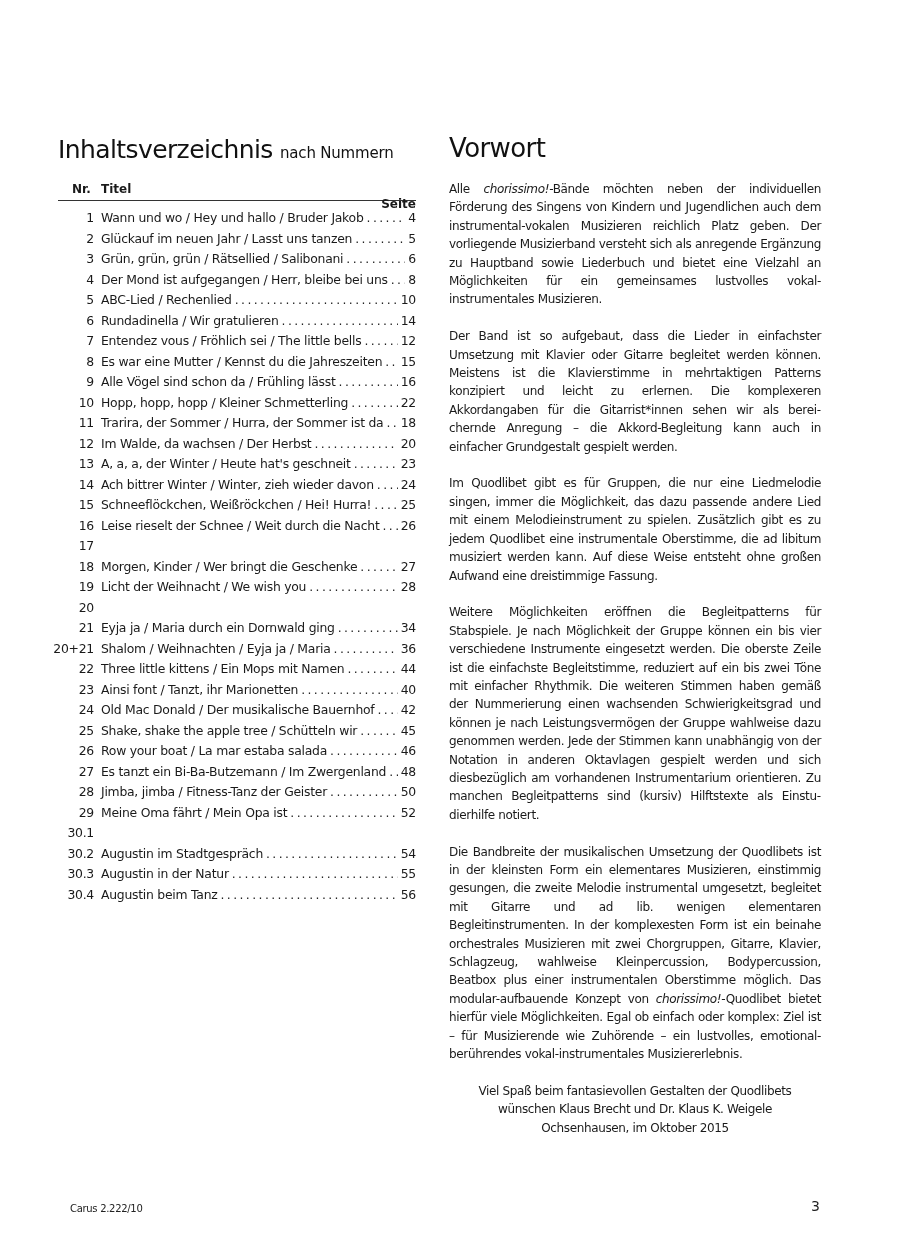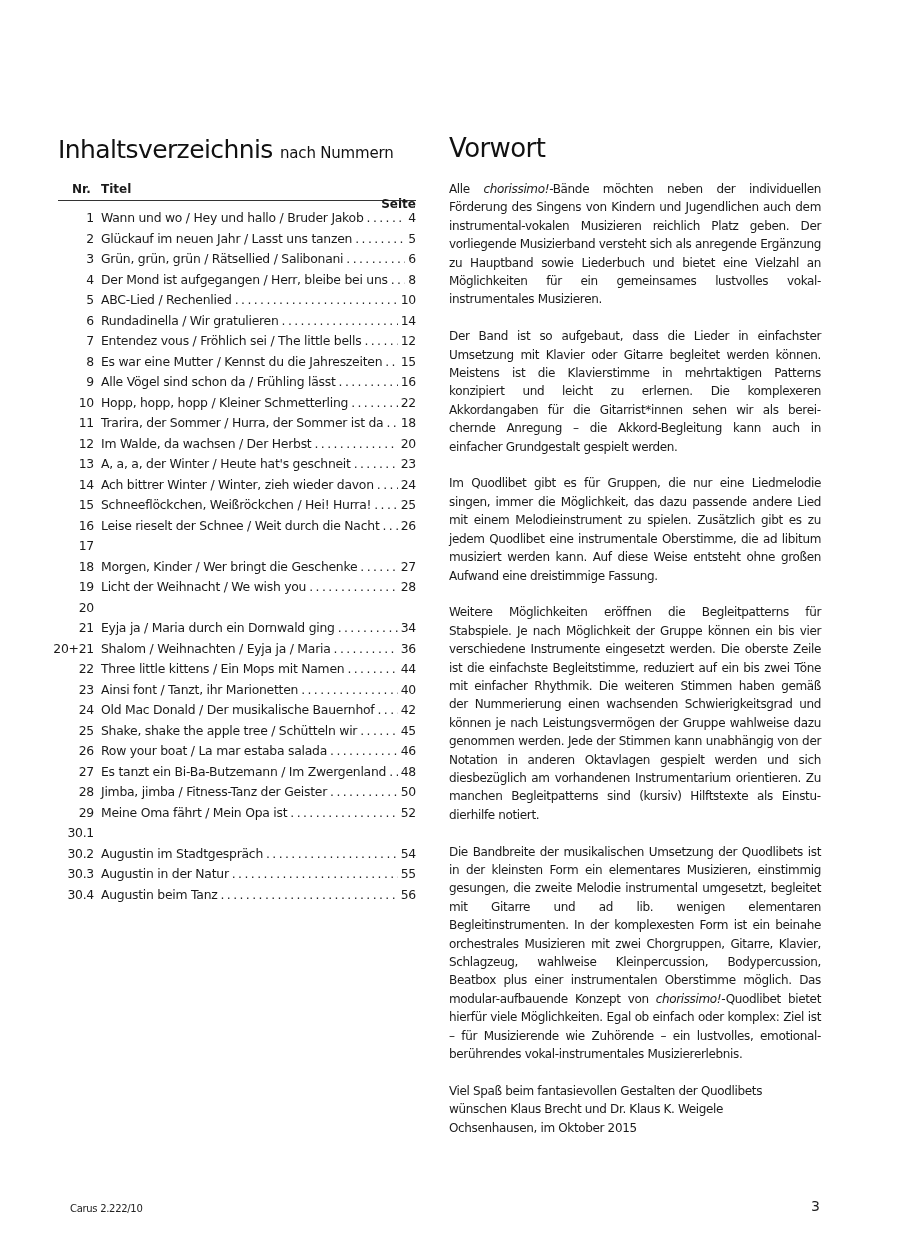--- a/index.html
+++ b/index.html
@@ -333,21 +333,21 @@
 </div>
 
 <div class="right-col">
   <h1 class="pref-title">Vorwort</h1>
   <div class="pref-body">
     <p class="para"><span>Alle </span><span class="ital">chorissimo!</span><span>-Bände möchten neben der individuellen Förderung des Singens von Kindern und Jugendlichen auch dem instrumental-vokalen Musizieren reichlich Platz geben. Der vorliegende Musizierband versteht sich als anregende Ergänzung zu Hauptband sowie Liederbuch und bietet eine Vielzahl an Möglichkeiten für ein gemeinsames lustvolles vokal-instrumentales Musizieren.</span></p>
     <p class="para">Der Band ist so aufgebaut, dass die Lieder in einfachster Umsetzung mit Klavier oder Gitarre begleitet werden können. Meistens ist die Klavierstimme in mehrtaktigen Patterns konzipiert und leicht zu erlernen. Die komplexeren Akkordangaben für die Gitarrist*innen sehen wir als berei­chernde Anregung – die Akkord-Begleitung kann auch in einfacher Grundgestalt gespielt werden.</p>
     <p class="para">Im Quodlibet gibt es für Gruppen, die nur eine Liedmelodie singen, immer die Möglichkeit, das dazu passende andere Lied mit einem Melodieinstrument zu spielen. Zusätzlich gibt es zu jedem Quodlibet eine instrumentale Oberstimme, die ad libitum musiziert werden kann. Auf diese Weise entsteht ohne großen Aufwand eine dreistimmige Fassung.</p>
     <p class="para">Weitere Möglichkeiten eröffnen die Begleitpatterns für Stabspiele. Je nach Möglichkeit der Gruppe können ein bis vier verschiedene Instrumente eingesetzt werden. Die oberste Zeile ist die einfachste Begleitstimme, reduziert auf ein bis zwei Töne mit einfacher Rhythmik. Die weiteren Stimmen haben gemäß der Nummerierung einen wach­senden Schwierigkeitsgrad und können je nach Leistungs­vermögen der Gruppe wahlweise dazu genommen werden. Jede der Stimmen kann unabhängig von der Notation in anderen Oktavlagen gespielt werden und sich diesbezüg­lich am vorhandenen Instrumentarium orientieren. Zu manchen Begleitpatterns sind (kursiv) Hilftstexte als Einstu­dierhilfe notiert.</p>
     <p class="para"><span>Die Bandbreite der musikalischen Umsetzung der Quodli­bets ist in der kleinsten Form ein elementares Musizieren, einstimmig gesungen, die zweite Melodie instrumental umgesetzt, begleitet mit Gitarre und ad lib. wenigen elemen­taren Begleitinstrumenten. In der komplexesten Form ist ein beinahe orchestrales Musizieren mit zwei Chorgruppen, Gitarre, Klavier, Schlagzeug, wahlweise Kleinpercussion, Bodypercussion, Beatbox plus einer instrumentalen Ober­stimme möglich. Das modular-aufbauende Konzept von </span><span class="ital">chorissimo!</span><span>-Quodlibet bietet hierfür viele Möglichkeiten. Egal ob einfach oder komplex: Ziel ist – für Musizierende wie Zuhörende – ein lustvolles, emotional-berührendes vokal-instrumentales Musiziererlebnis.</span></p>
-    <p class="para" style="text-align:left">
+    <p class="para" style="text-align:center">
       <span>Viel Spaß beim fantasievollen Gestalten der Quodlibets</span><br>
       <span>wünschen Klaus Brecht und Dr. Klaus K. Weigele</span><br>
       <span>Ochsenhausen, im Oktober 2015</span>
     </p>
   </div>
 </div>
 
 <div class="footer-left">Carus 2.222/10</div>
 <div class="footer-right">3</div>
 

